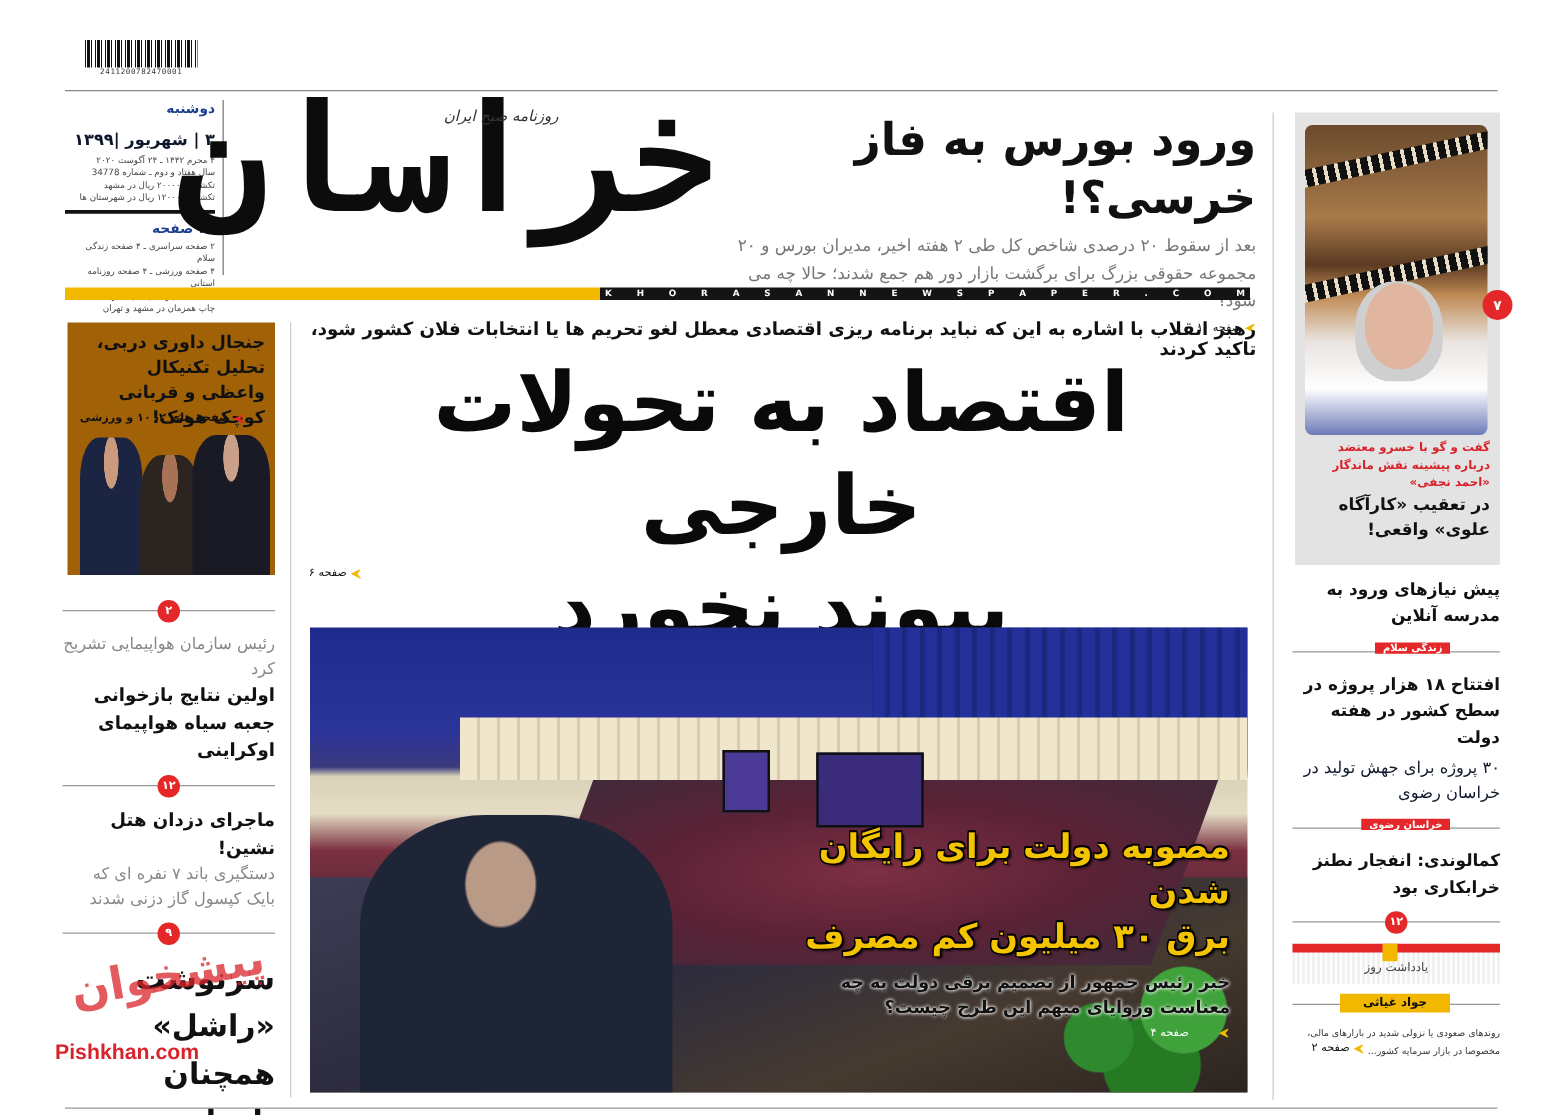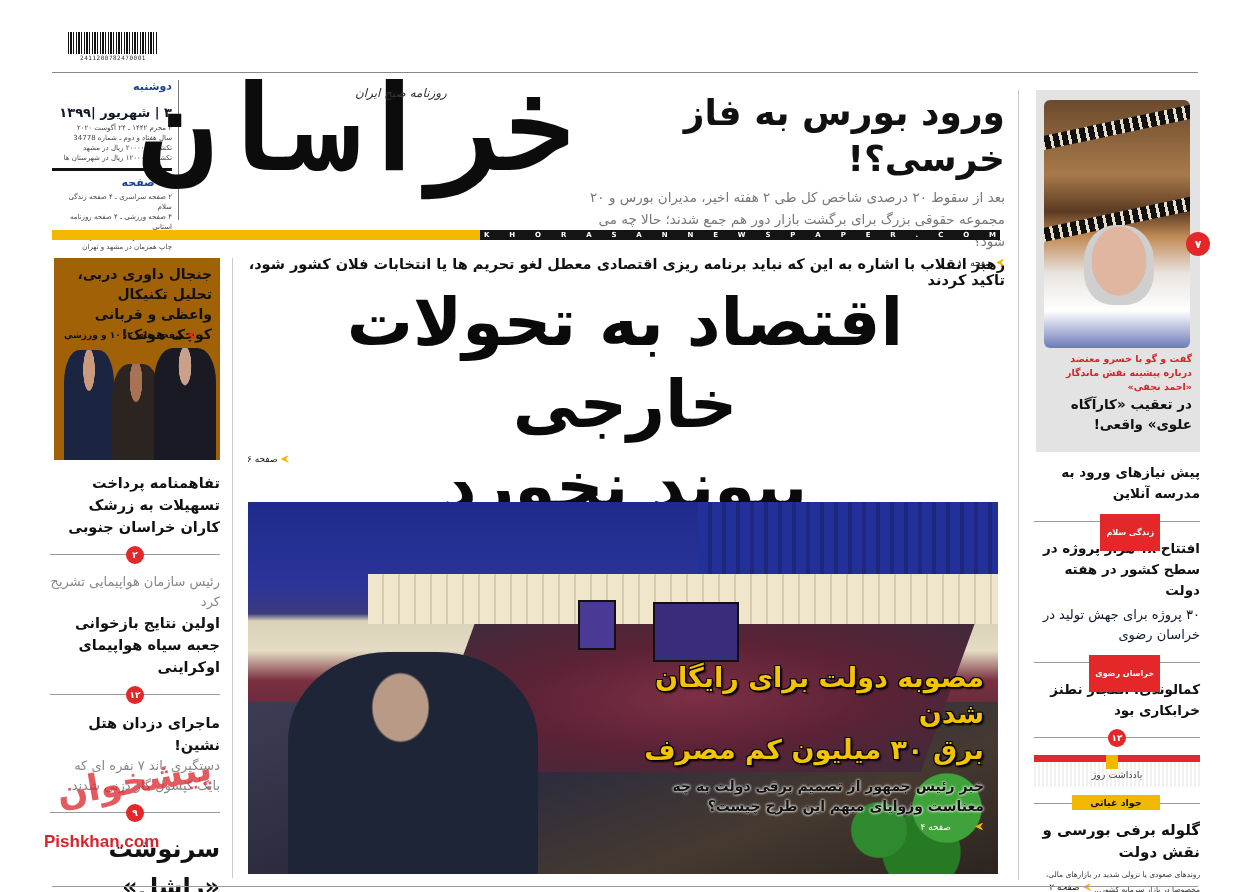--- a/index.html
+++ b/index.html
@@ -95,21 +95,21 @@
   .feature .face { position: absolute; left: 40px; top: 125px; width: 70px; height: 80px; border-radius: 45% 45% 40% 40%; background: radial-gradient(ellipse at 50% 45%, #e1b6a0 0 55%, #cfcfcf 56% 100%); }
   .feature .kicker { position: absolute; right: 8px; top: 262px; width: 150px; text-align: right; font-size: 9.5px; font-weight: bold; color: #d9232a; line-height: 14px; }
   .feature .hl { position: absolute; right: 8px; top: 304px; width: 150px; text-align: right; font-size: 13.5px; font-weight: bold; color: #111; line-height: 20px; }
   .feature-num { left: 1186px; top: 232px; width: 24px; height: 24px; border-radius: 50%; background: #e4282a; color: #fff; font-size: 11px; font-weight: bold; display: flex; align-items: center; justify-content: center; }
 
   .right-col { left: 1034px; top: 462px; width: 166px; text-align: right; }
   .right-col .hl { font-size: 13.5px; font-weight: bold; line-height: 21px; color: #111; }
   .right-col .grey { font-size: 13px; color: #0f172a; line-height: 20px; margin-top: 4px; }
   .tagsep { position: relative; height: 22px; margin: 6px 0; }
   .tagsep::before { content: ""; position: absolute; left: 0; right: 0; top: 11px; height: 1px; background: #999; }
-  .tagsep .tag { position: absolute; right: 40px; top: 4px; background: #e4282a; color: #fff; font-size: 8px; font-weight: bold; padding: 14px 6px; }
+  .tagsep .tag { position: absolute; right: 40px; top: 4px; background: #e4282a; color: #fff; font-size: 8px; font-weight: bold; padding: 0 6px; }
   .right-col .sep .num { width: 18px; height: 18px; }
 
   .note-bar { position: relative; height: 32px; margin-top: 2px; background: repeating-linear-gradient(90deg, #f1f1f1 0 2px, #fff 2px 4px); }
   .note-bar .red { position: absolute; left: 0; right: 0; top: 0; height: 7px; background: #e4282a; }
   .note-bar .yel { position: absolute; left: 72px; top: 0; width: 12px; height: 14px; background: #f2b800; }
   .note-bar .label { position: absolute; left: 0; right: 0; top: 14px; text-align: center; font-size: 9.5px; color: #444; }
   .author { position: relative; height: 22px; margin-top: 6px; }
   .author::before { content: ""; position: absolute; left: 0; right: 0; top: 10px; height: 1px; background: #999; }
   .author .name { position: absolute; left: 38px; top: 2px; width: 88px; text-align: center; background: #f2b800; font-size: 9.5px; font-weight: bold; color: #111; padding: 2px 0; }
   .right-col .hl2 { font-size: 15px; font-weight: bold; line-height: 22px; color: #111; margin-top: 4px; }
@@ -228,21 +228,20 @@
   <div class="ref page-ref">
     <span class="arrow-icon" style="background:#e4282a"></span>
     <span>صفحه های ۲، ۱۰ و ورزشی</span>
   </div>
   <div class="p1"></div>
   <div class="p2"></div>
   <div class="p3"></div>
 </div>
 
 <div class="abs left-col">
-  <div class="hl">تفاهمنامه پرداخت تسهیلات به زرشک کاران خراسان جنوبی</div>
   <div class="sep">
       <span class="num">۲</span>
     </div>
   <div class="kicker">رئیس سازمان هواپیمایی تشریح کرد</div>
   <div class="hl">اولین نتایج بازخوانی جعبه سیاه هواپیمای اوکراینی</div>
   <div class="sep">
       <span class="num">۱۲</span>
     </div>
   <div class="hl">ماجرای دزدان هتل نشین!</div>
   <div class="grey">دستگیری باند ۷ نفره ای که بایک کپسول گاز دزنی شدند</div>
@@ -282,21 +281,20 @@
       <span class="num">۱۲</span>
     </div>
   <div class="note-bar">
     <div class="red"></div>
     <div class="yel"></div>
     <div class="label">یادداشت روز</div>
   </div>
   <div class="author">
     <span class="name">جواد غیاثی</span>
   </div>
-  <div class="hl2">گلوله برفی بورسی و نقش دولت</div>
   <div class="small">
     <span>روندهای صعودی یا نزولی شدید در بازارهای مالی، مخصوصا در بازار سرمایه کشور...</span>
     <span class="page-ref">
       <span class="arrow-icon"></span>
       <span>صفحه ۲</span>
     </span>
   </div>
 </div>
 
 <div class="abs rule-bottom"></div>

